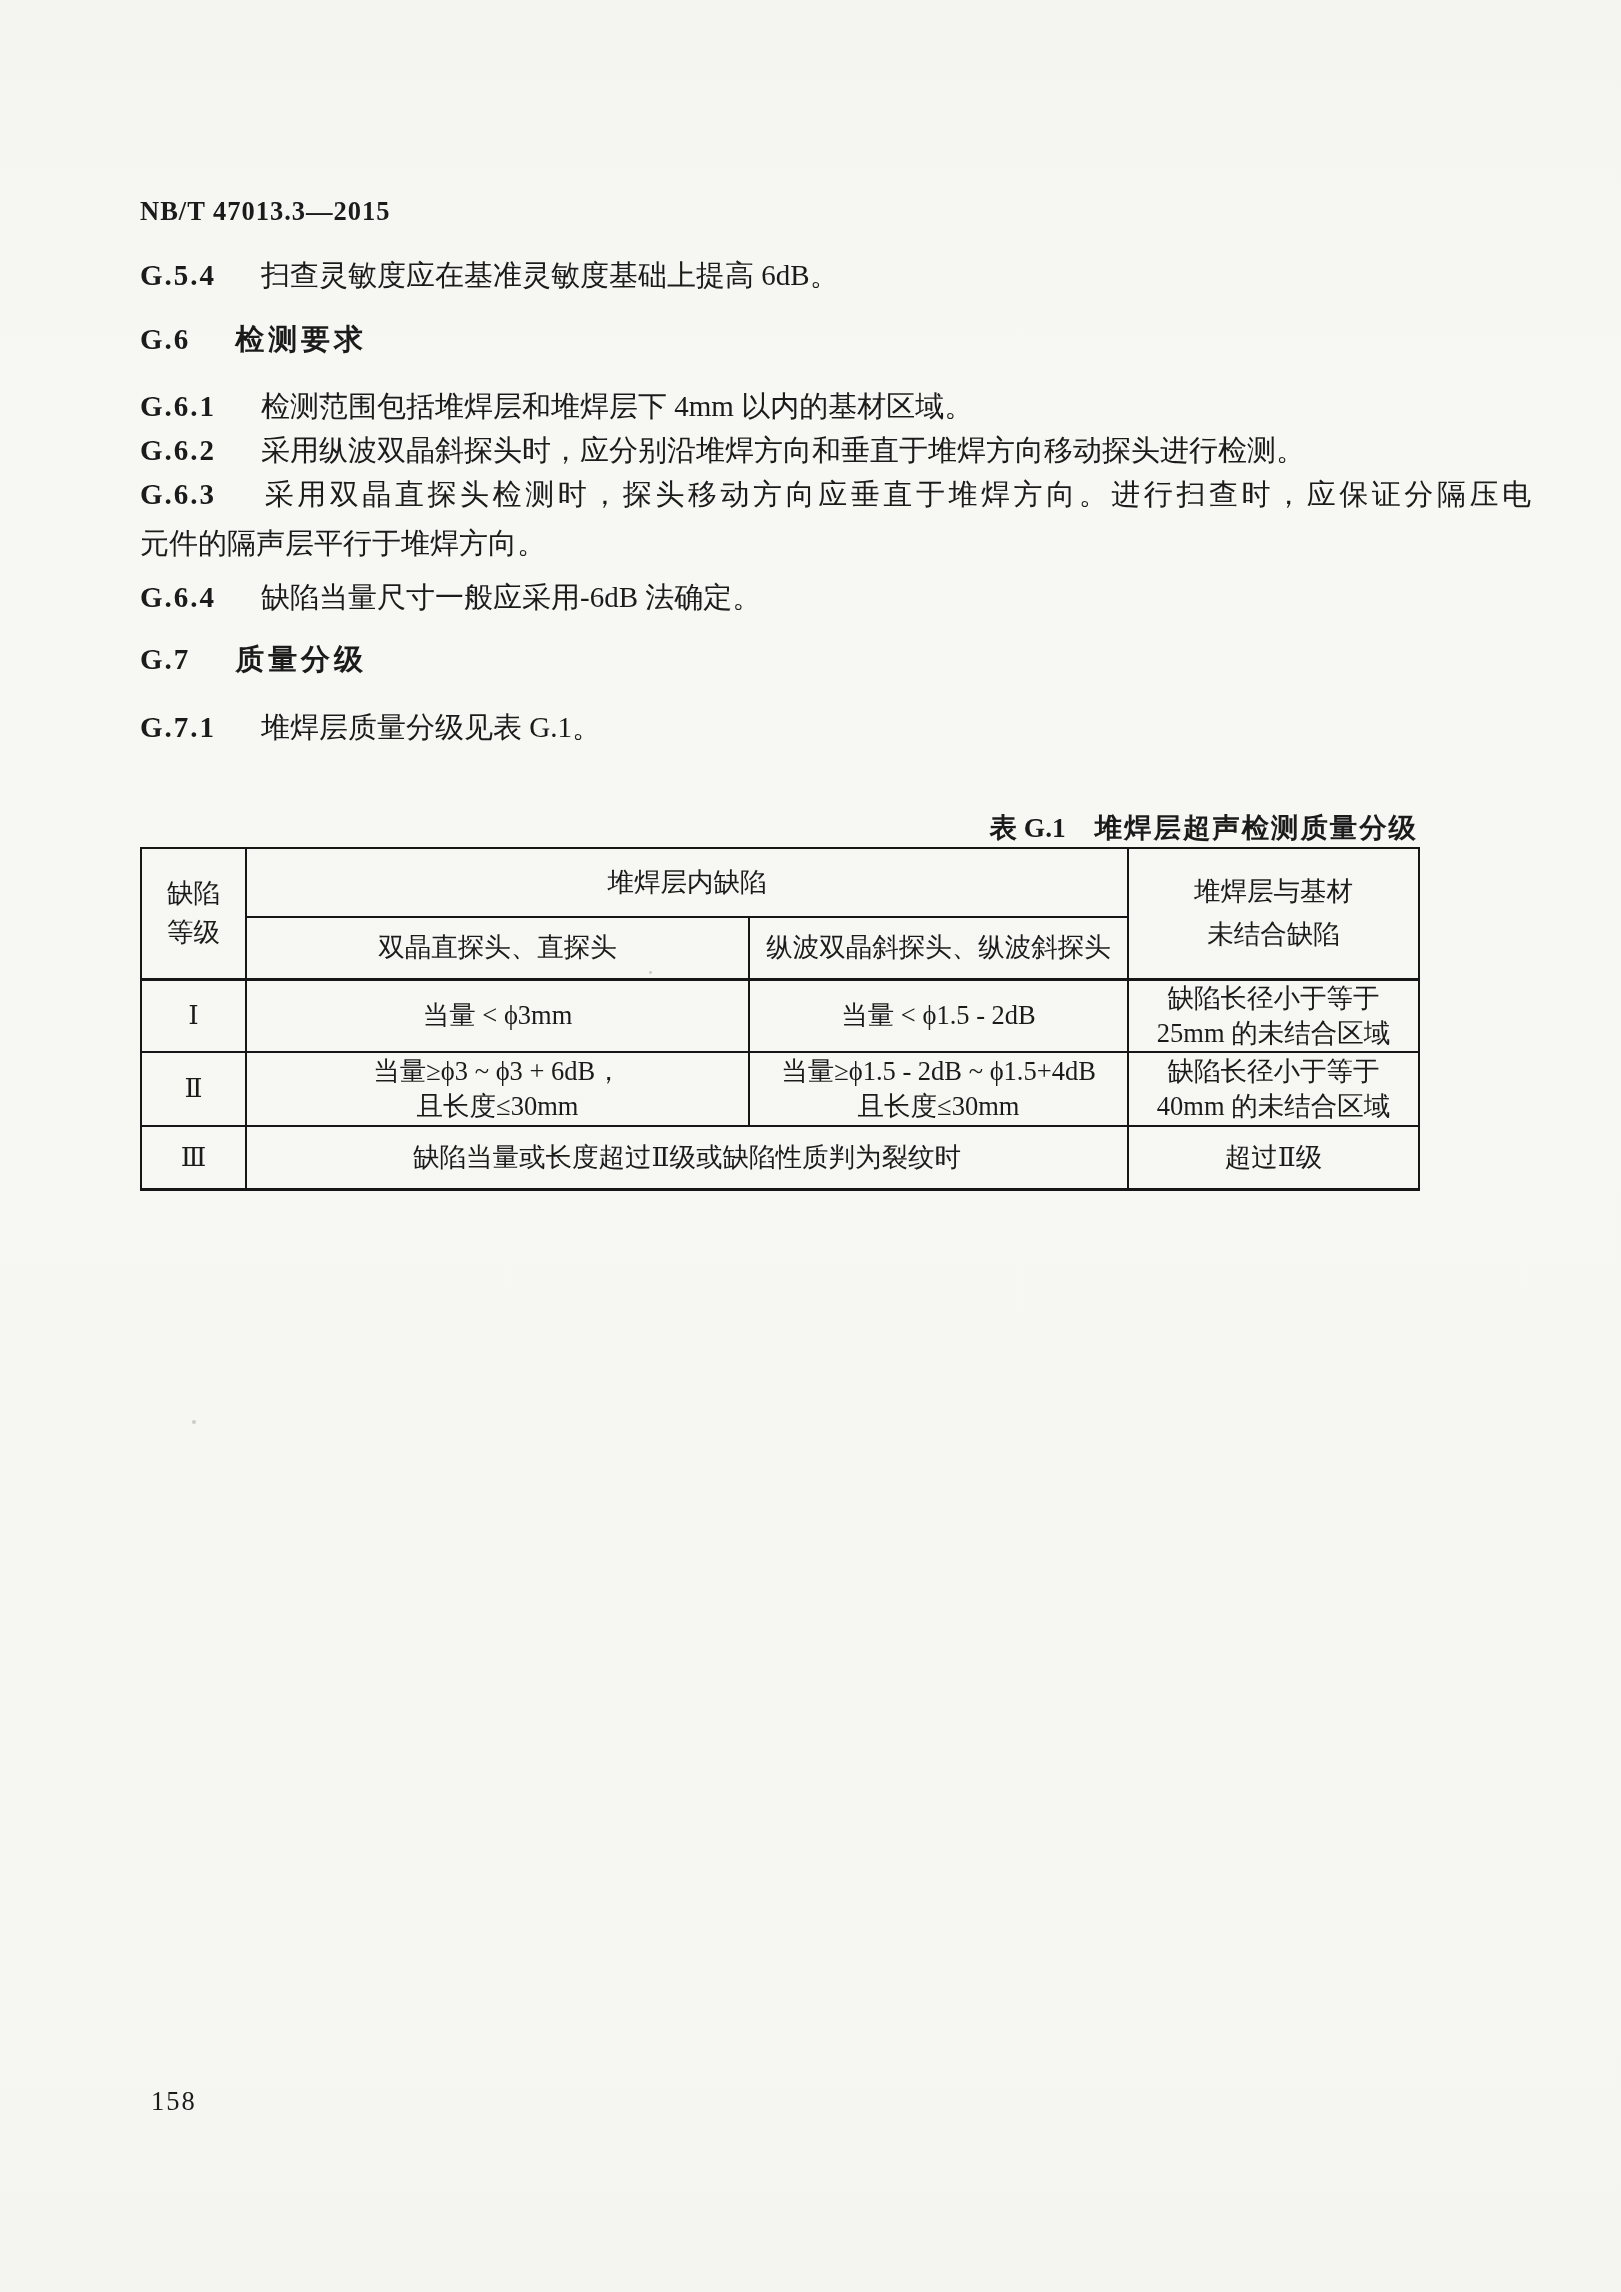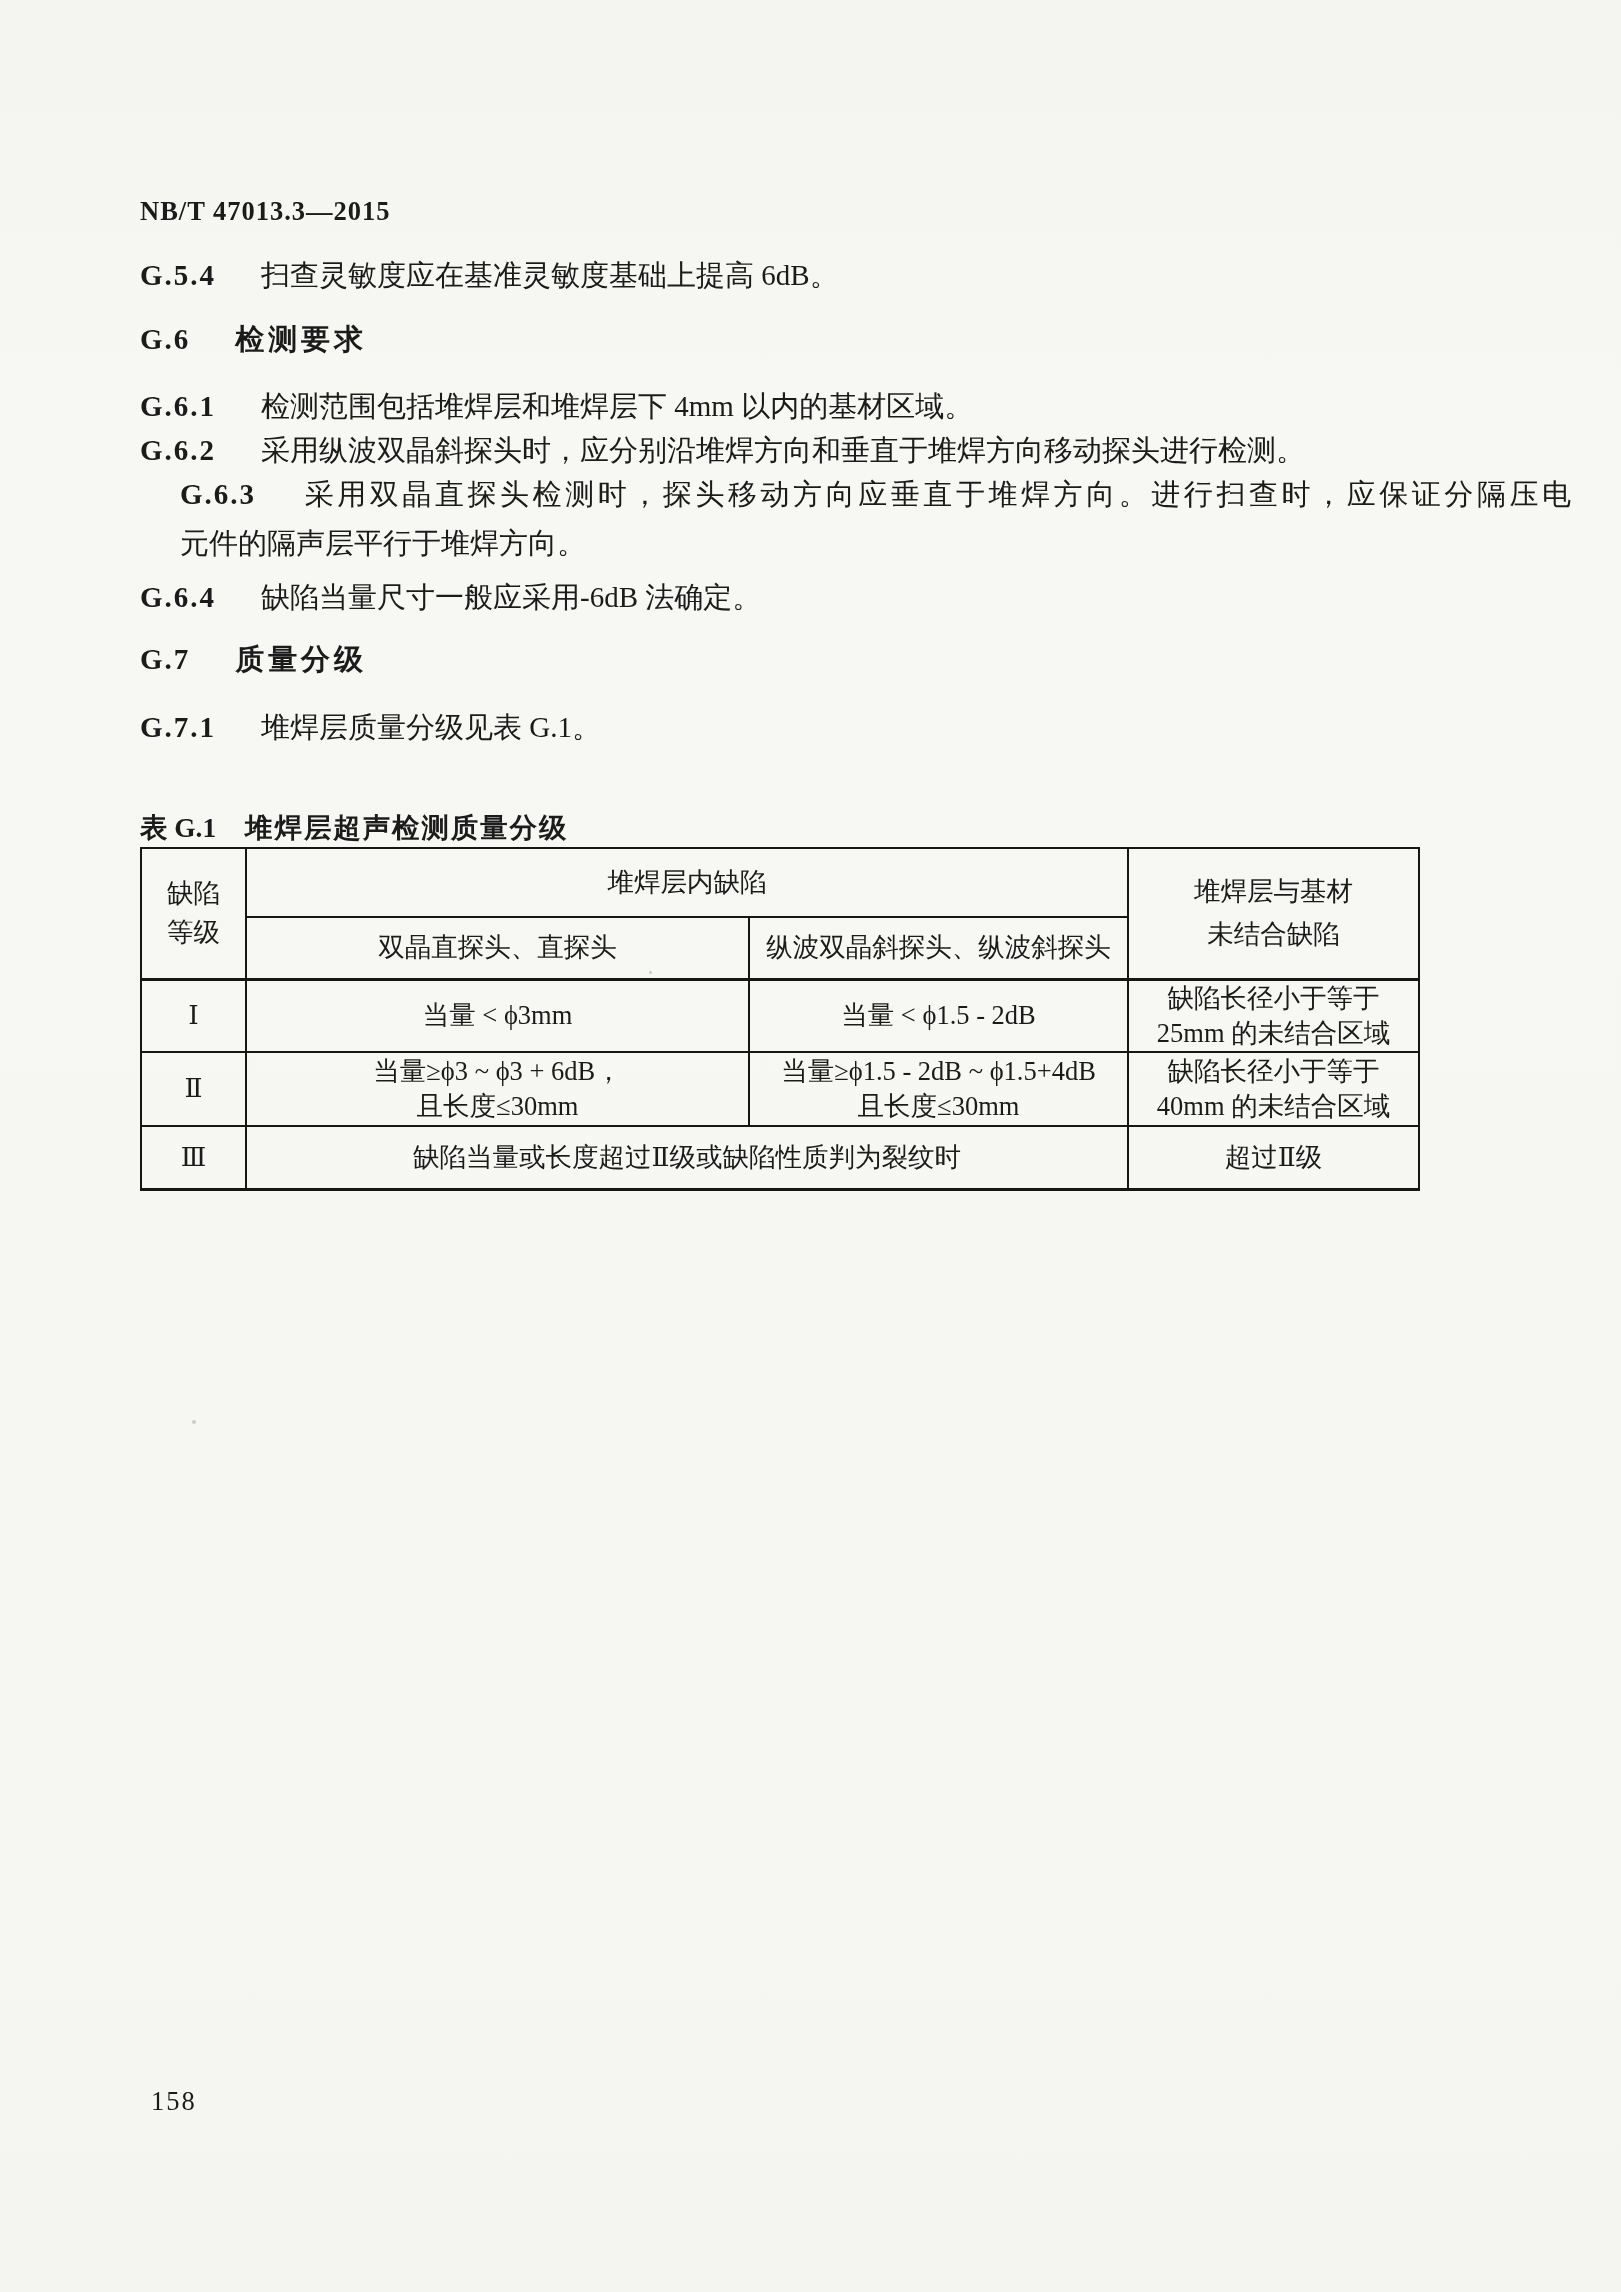--- a/index.html
+++ b/index.html
@@ -26,30 +26,30 @@
     white-space:nowrap;
   }
   .para .num{
     font-weight:bold;
     letter-spacing:2px;
     margin-right:45px;
   }
   .para.heading .txt{font-weight:bold;letter-spacing:3.9px;text-align:center;}
   .para.heading .num{}
   .wrap2{
-    white-space:normal;width:1391px;margin-left:40px;
+    white-space:normal;width:1391px;
   }
   .wrap2 .jline{
     text-align:justify;text-align-last:justify;
     line-height:49px;height:49px;overflow:hidden;
   }
   .wrap2 .cline{line-height:49px;}
   .tbl-title{
     position:absolute;left:140px;top:810px;width:1278px;
-    text-align:left;font-size:27.4px;font-weight:bold;
+    text-align:right;font-size:27.4px;font-weight:bold;
   }
   .tbl-title .t2{margin-left:29px;letter-spacing:2px;}
   table.tg{
     position:absolute;left:140px;top:847px;
     border-collapse:collapse;table-layout:fixed;
     border:2.9px solid #161616;
     background:transparent;
   }
   table.tg td{
     border:2px solid #161616;

